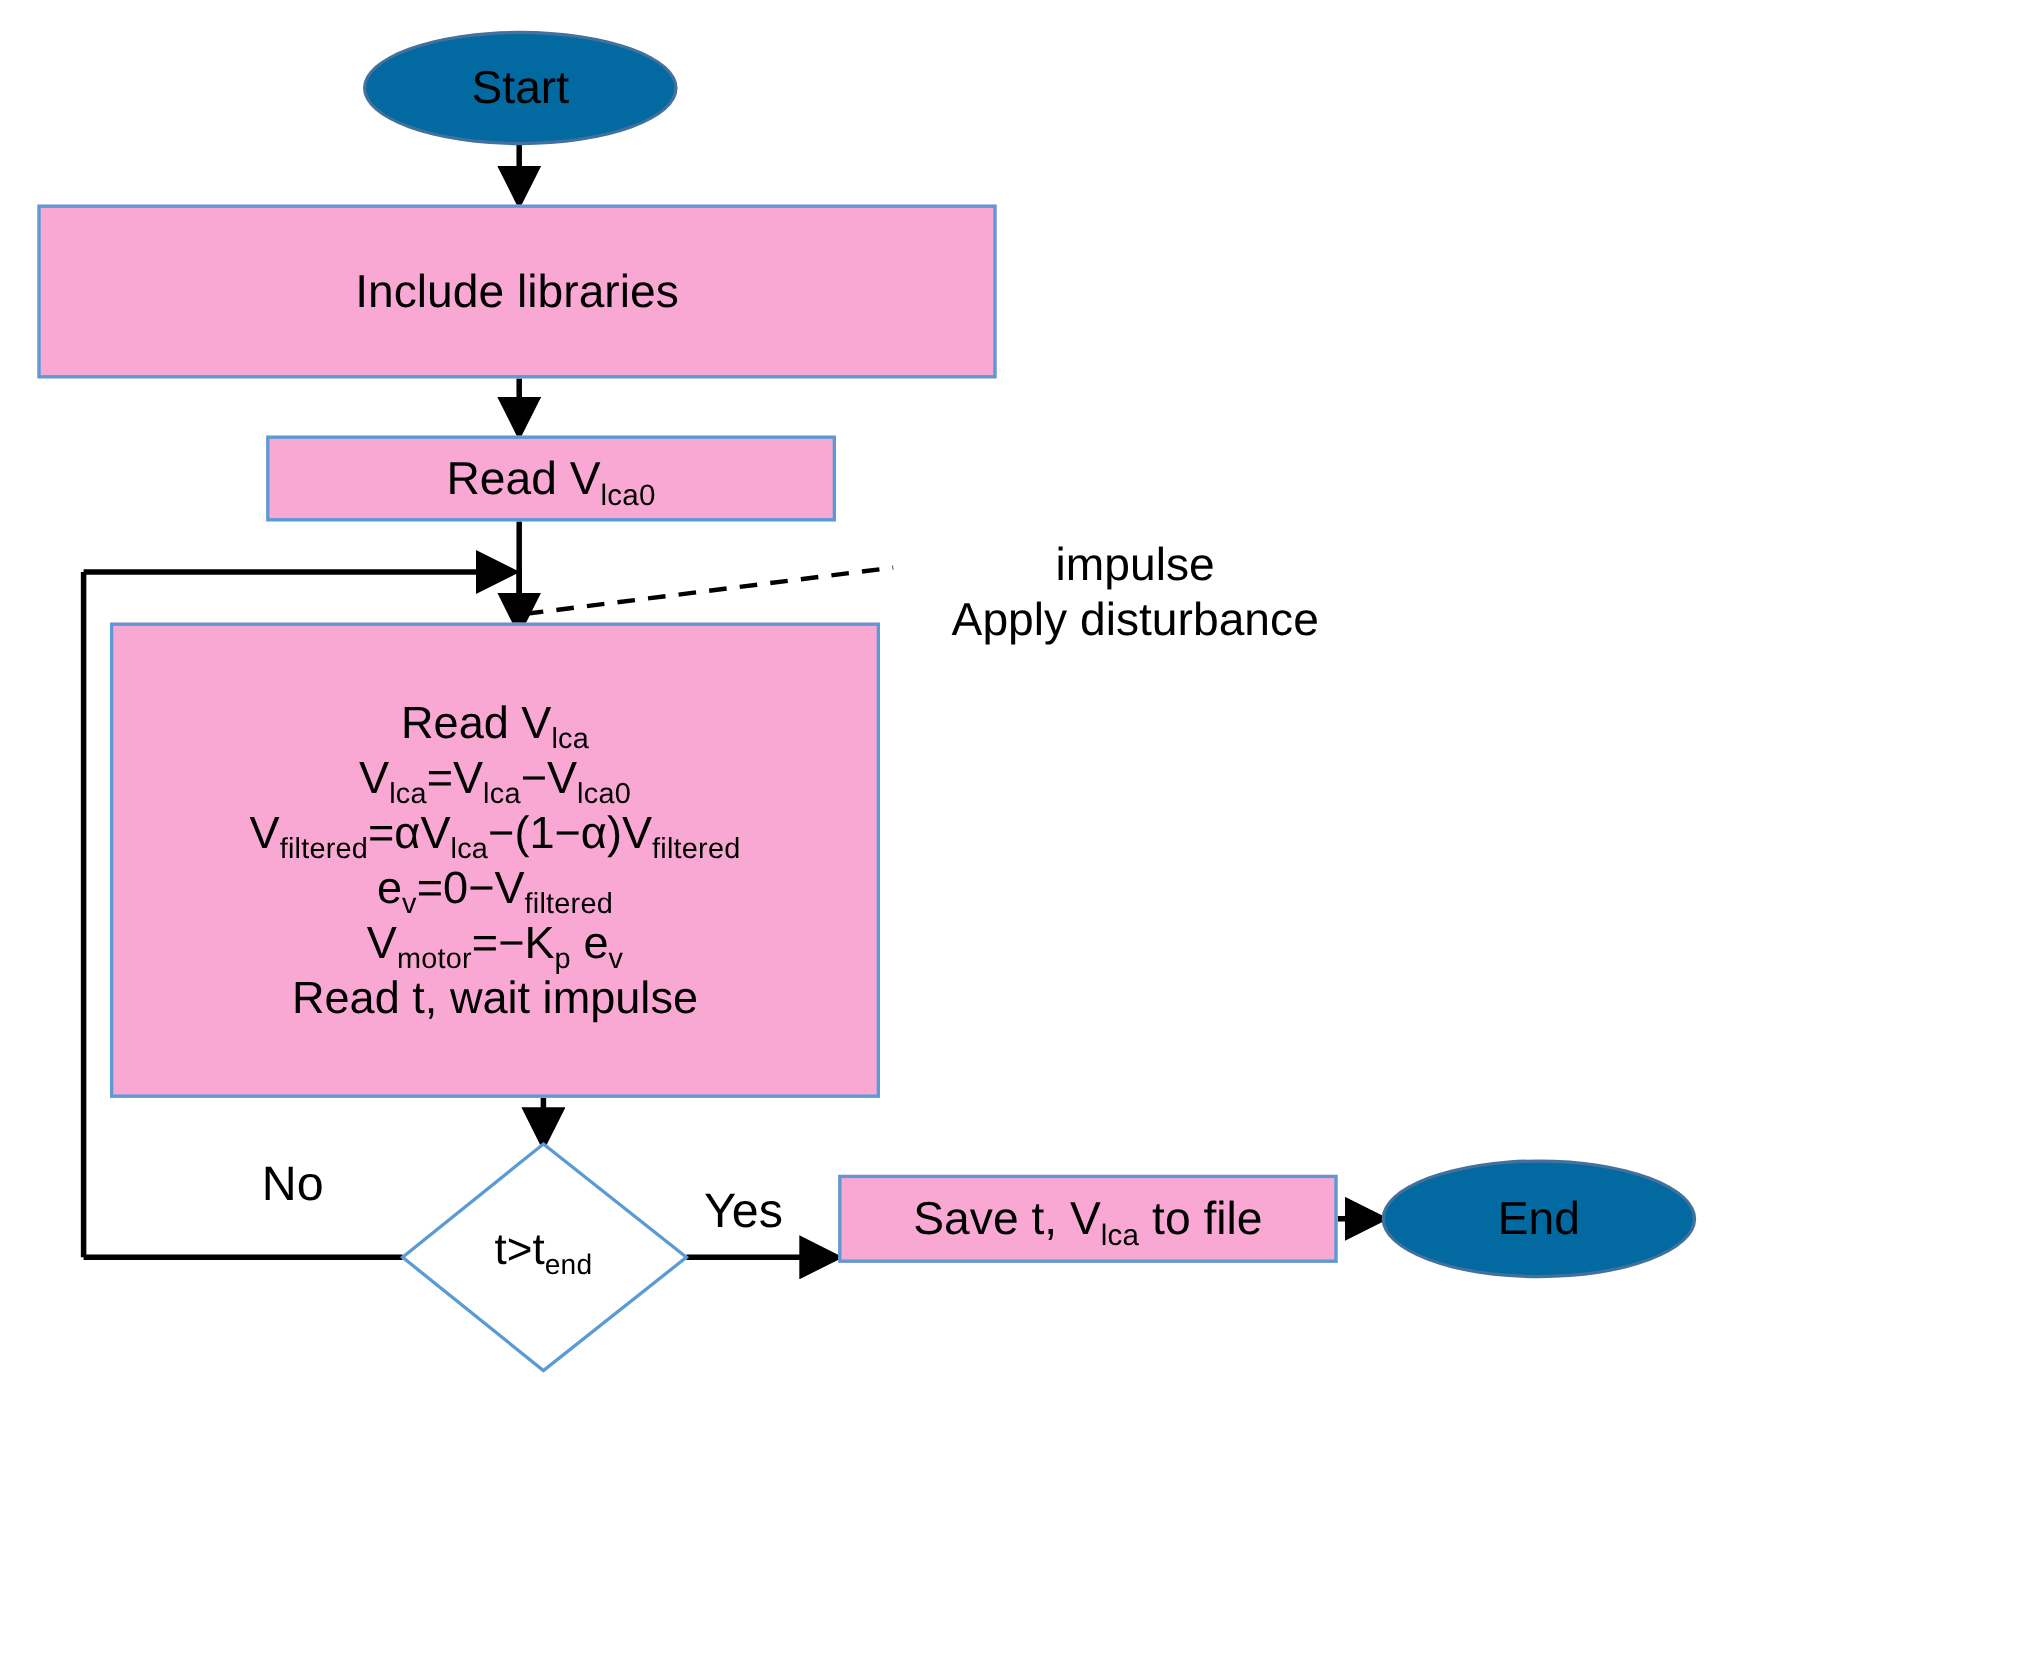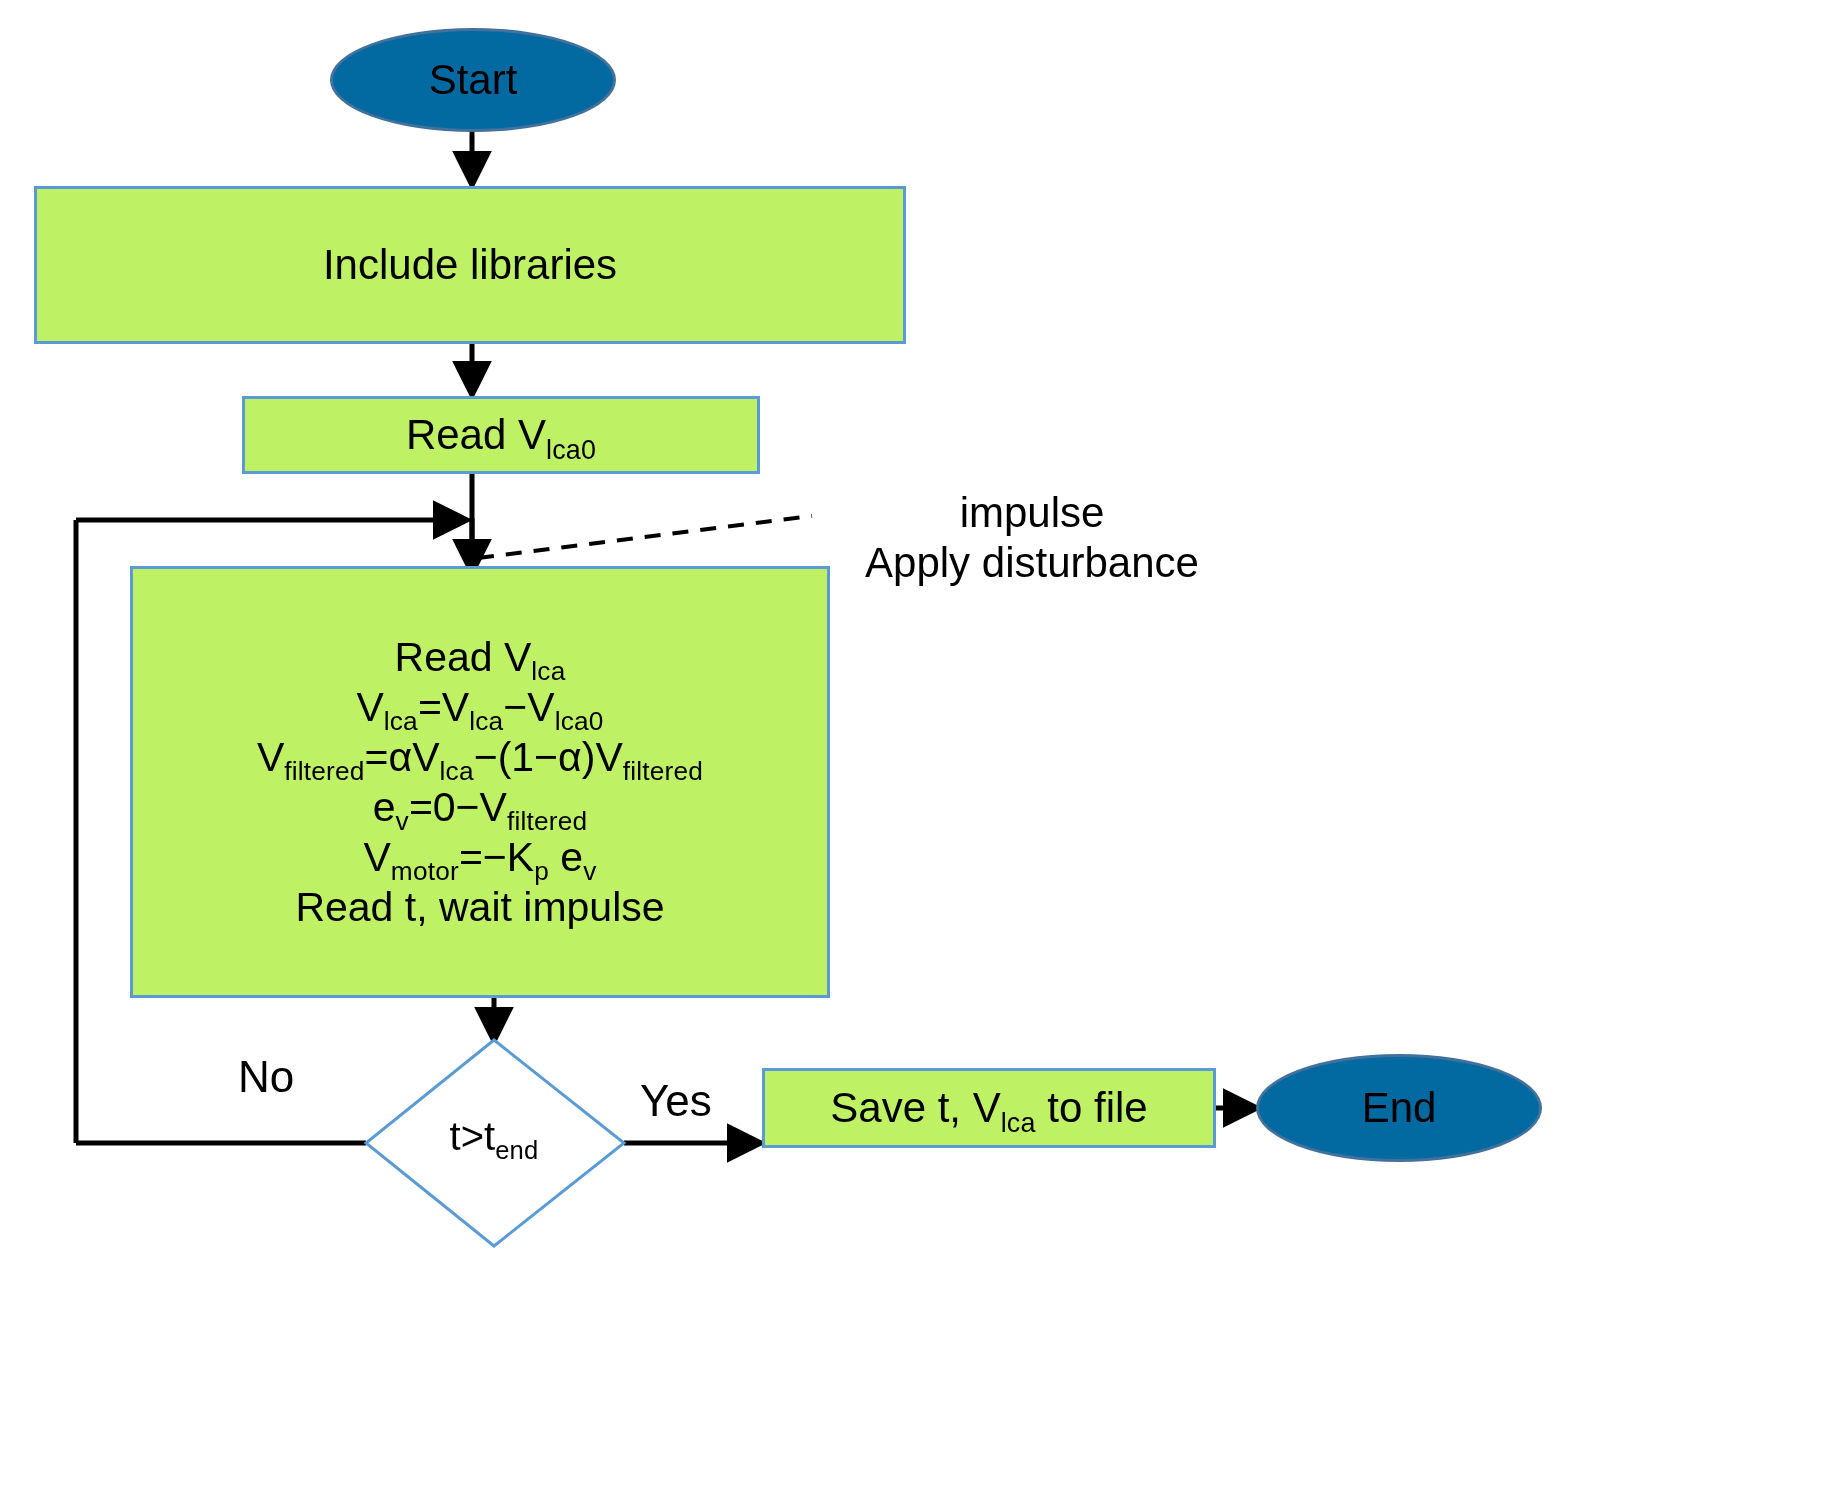--- a/index.html
+++ b/index.html
@@ -28,21 +28,21 @@
     position: absolute;
     box-sizing: border-box;
     display: flex;
     align-items: center;
     justify-content: center;
     text-align: center;
     line-height: 1.22;
   }
   .proc {
     border: 3px solid #5b9bd5;
-    background: #bef264;
+    background: #f9a8d4;
   }
   .term {
     border: 3px solid #41719c;
     background: #0369a1;
     border-radius: 50%;
   }
   .label {
     position: absolute;
     white-space: nowrap;
   }
@@ -115,21 +115,21 @@
 
   <div class="node proc" style="left:242px; top:396px; width:518px; height:78px; font-size:42px;">
     <div class="eqline">Read V<sub>lca0</sub></div>
   </div>
 
   <div class="lbl-multi" style="left:812px; top:488px; width:440px; font-size:42px;">
     <div>impulse</div>
     <div>Apply disturbance</div>
   </div>
 
-  <div class="node proc" style="left:130px; top:566px; width:700px; height:432px; font-size:41px;">
+  <div class="node proc" style="left:100px; top:566px; width:700px; height:432px; font-size:41px;">
     <div class="eqlines">
       <div class="eqline">Read V<sub>lca</sub></div>
       <div class="eqline">V<sub>lca</sub>=V<sub>lca</sub>−V<sub>lca0</sub></div>
       <div class="eqline">V<sub>filtered</sub>=αV<sub>lca</sub>−(1−α)V<sub>filtered</sub></div>
       <div class="eqline">e<sub>v</sub>=0−V<sub>filtered</sub></div>
       <div class="eqline">V<sub>motor</sub>=−K<sub>p</sub> e<sub>v</sub></div>
       <div class="eqline">Read t, wait impulse</div>
     </div>
   </div>
 

